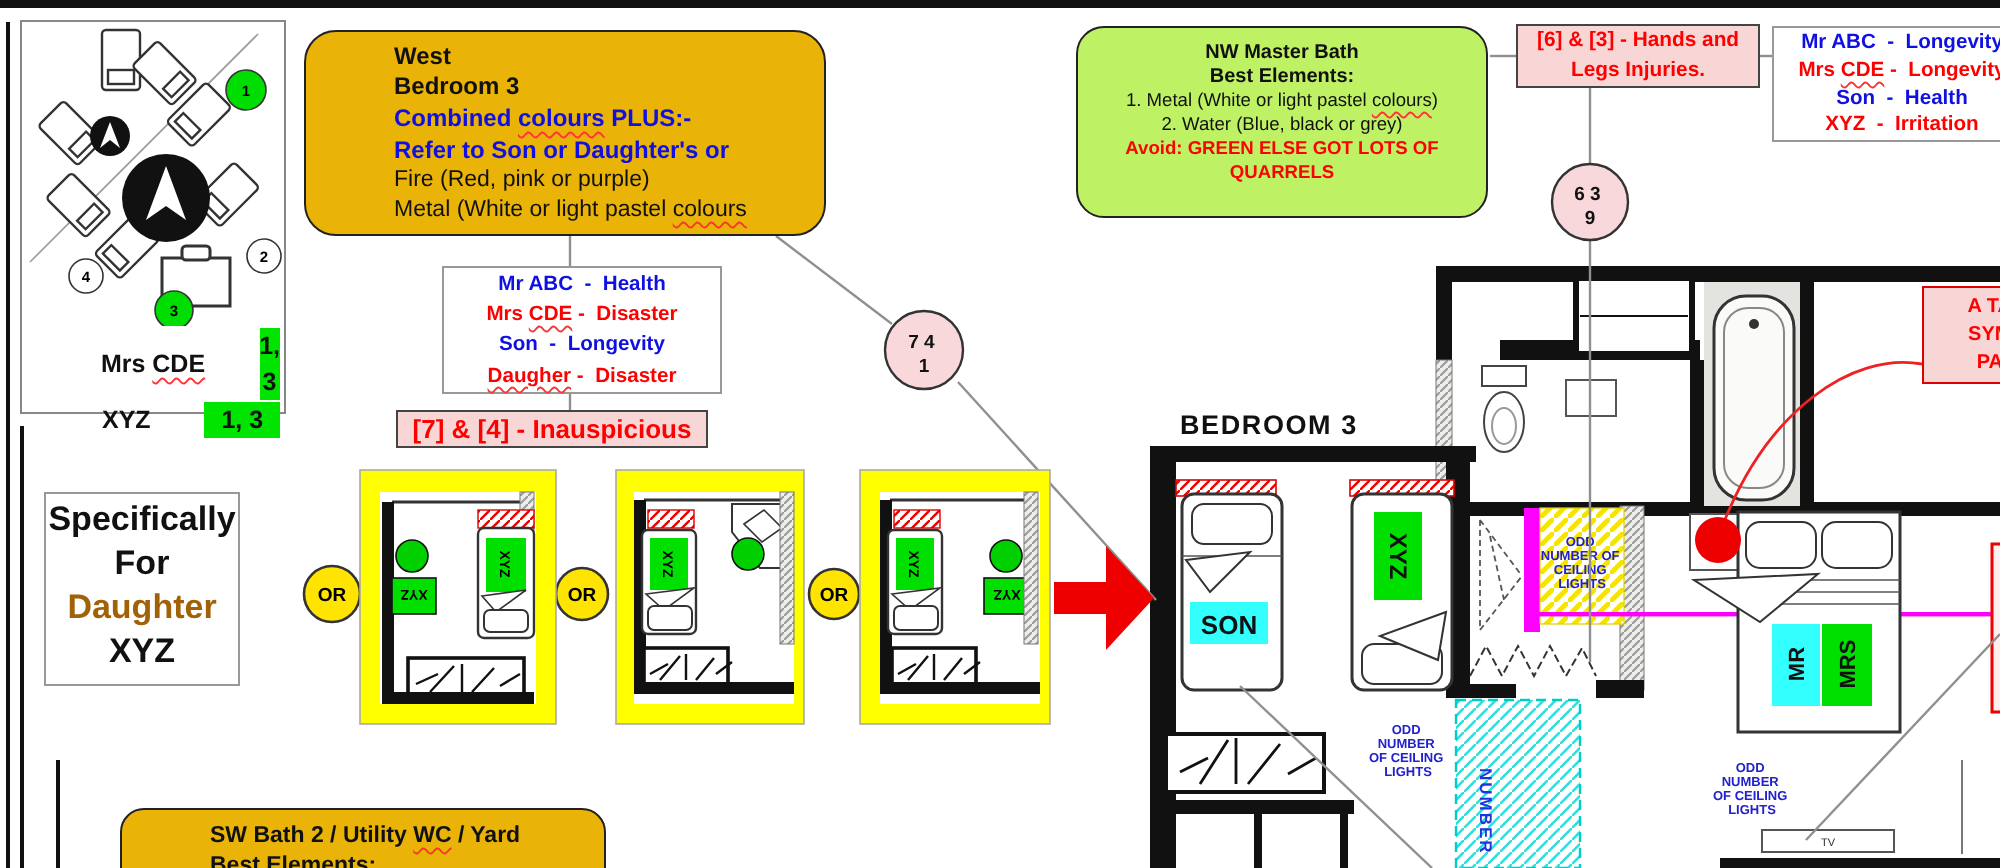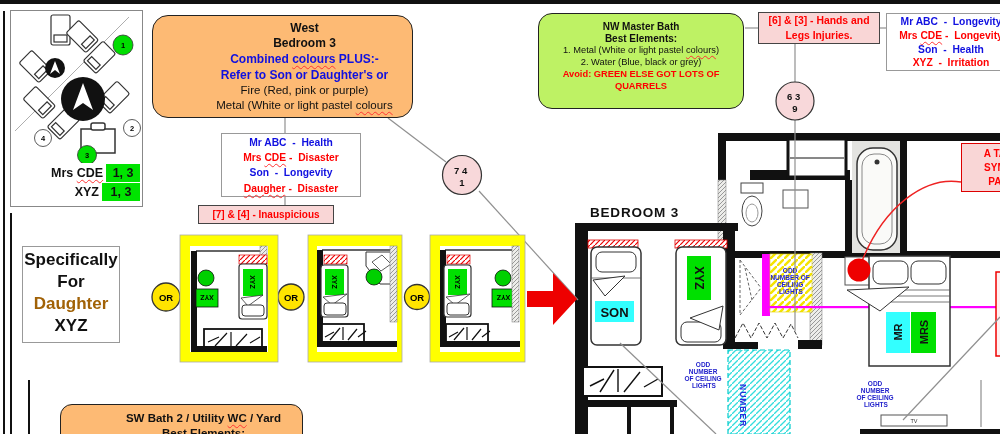--- a/index.html
+++ b/index.html
@@ -1,35 +1,35 @@
 <!DOCTYPE html>
 <html><head>
 <meta charset="utf-8">
 <style>
   html,body{margin:0;padding:0;background:#fff;}
   .stage{position:relative;width:1000px;height:434px;overflow:hidden;background:#fff;
          font-family:"Liberation Sans",sans-serif;}
   .abs{position:absolute;box-sizing:border-box;}
   .bar{background:#111;}
-  .peach{background:#fdba74;border:1.5px solid #222;border-radius:16px;text-align:center;padding-left:44px;}
+  .peach{background:#eab308;border:1.5px solid #222;border-radius:16px;padding-left:44px;}
   .cyanbox{background:#bef264;border:1.5px solid #222;border-radius:14px;text-align:center;}
   .pinkbox{background:#F9D6D6;border:1.2px solid #444;text-align:center;}
   .whitebox{background:#fff;border:1px solid #999;text-align:center;}
   .redoutline{background:#F9D6D6;border:1.6px solid #D00;text-align:center;}
   .blue{color:#1010E0;}
   .red{color:#F00;}
   .wavy{text-decoration-line:underline;text-decoration-style:wavy;
         text-decoration-color:#F33;text-decoration-thickness:1px;text-underline-offset:2px;}
   .b{font-weight:bold;}
   .outrow{font-weight:bold;font-size:10.3px;line-height:15.2px;text-align:center;white-space:pre;}
   .outrow14{line-height:13.8px;}
   .legend-row{display:flex;justify-content:flex-end;align-items:center;margin:1px 2px 1px 0;}
   .legend-label{font-weight:bold;font-size:12.5px;color:#111;margin-right:3px;white-space:pre;margin-left:40px;}
   .legend-value{background:#00E400;width:38px;text-align:center;font-weight:bold;
-                font-size:12.5px;color:#111;line-height:18px;}
+                font-size:12.5px;color:#111;line-height:18px;margin-left:24px;}
   svg{display:block;}
   svg text{font-family:"Liberation Sans",sans-serif;}
 </style>
 </head>
 <body>
 
 <div class="stage">
 
   <svg width="0" height="0" style="position:absolute">
     <defs>
@@ -280,21 +280,21 @@
     <div style="font-size:11.5px;line-height:15px;color:#111"><span>Metal (White or light pastel </span><span class="wavy">colours</span></div>
   </div>
 
   <div class="abs whitebox" style="left:221px;top:133px;width:140px;height:64px;z-index:10;padding-top:1px">
     <div class="outrow blue">Mr ABC  -  Health</div>
     <div class="outrow red"><span>Mrs </span><span class="wavy">CDE</span><span> -  Disaster</span></div>
     <div class="outrow blue">Son  -  Longevity</div>
     <div class="outrow red"><span class="wavy">Daugher</span><span> -  Disaster</span></div>
   </div>
 
-  <div class="abs pinkbox red b" style="left:198px;top:205px;width:136px;height:19px;font-size:10px;line-height:17px;z-index:10">[7] &amp; [4] - Inauspicious</div>
+  <div class="abs pinkbox red b" style="left:198px;top:205px;width:156px;height:19px;font-size:13px;line-height:17px;z-index:10">[7] &amp; [4] - Inauspicious</div>
 
   <div class="abs cyanbox" style="left:538px;top:13px;width:206px;height:96px;z-index:10;padding-top:7px">
     <div class="b" style="font-size:10px;line-height:12px;color:#111">NW Master Bath</div>
     <div class="b" style="font-size:10px;line-height:12px;color:#111">Best Elements:</div>
     <div style="font-size:9.3px;line-height:11.5px;color:#111"><span>1. Metal (White or light pastel </span><span class="wavy">colours</span><span>)</span></div>
     <div style="font-size:9.3px;line-height:11.5px;color:#111">2. Water (Blue, black or grey)</div>
     <div class="b red" style="font-size:9.3px;line-height:12px">Avoid: GREEN ELSE GOT LOTS OF</div>
     <div class="b red" style="font-size:9.3px;line-height:12px">QUARRELS</div>
   </div>
 

